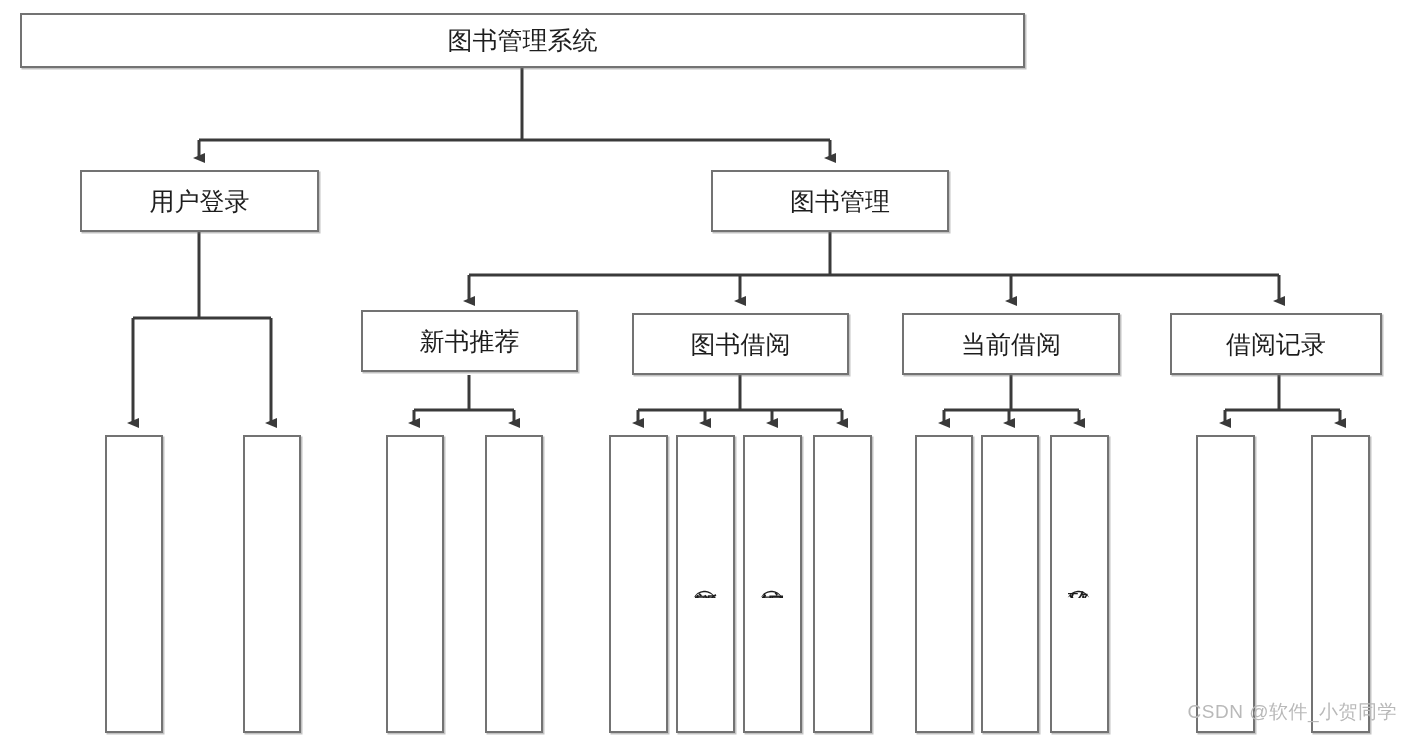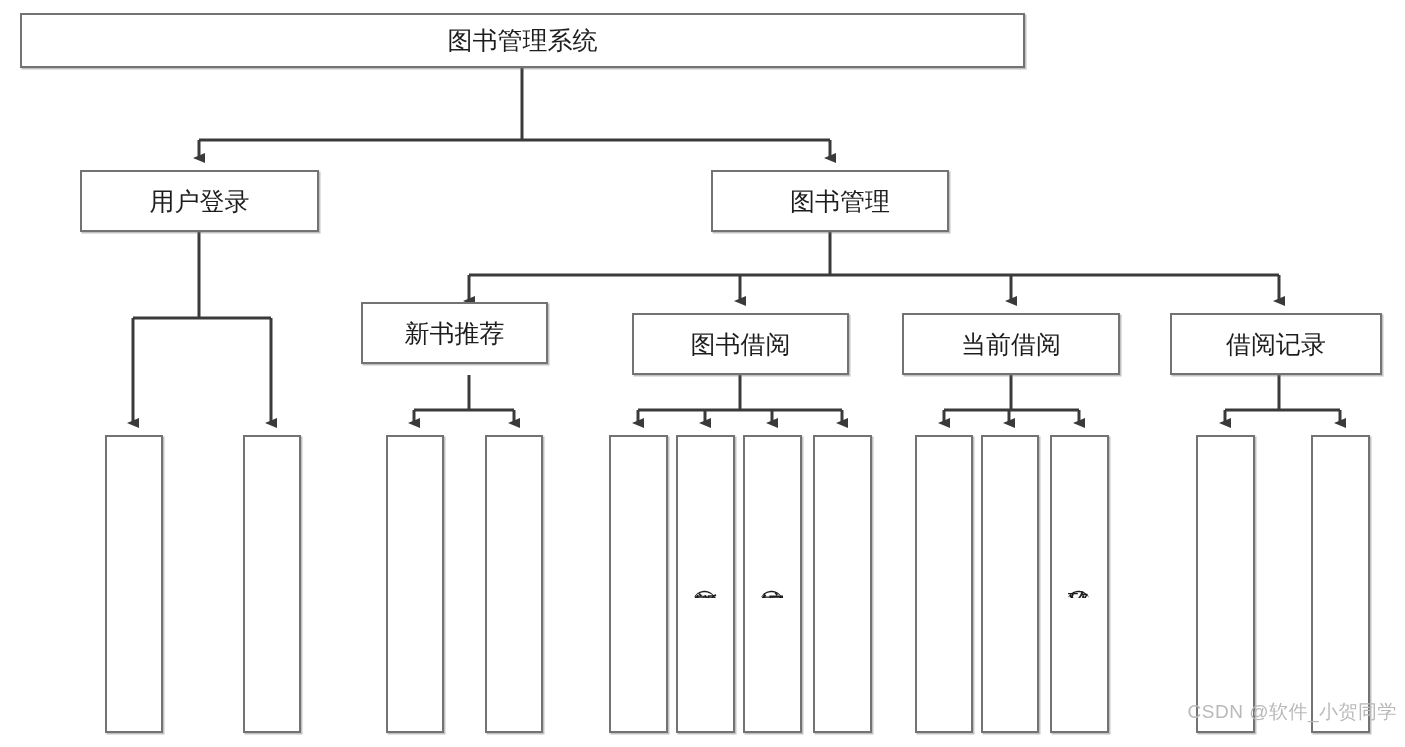--- a/index.html
+++ b/index.html
@@ -131,21 +131,21 @@
     <span class="label">图书管理系统</span>
   </div>
 
   <div class="node horiz" style="left:80px; top:170px; width:239px; height:62px;">
     <span class="label">用户登录</span>
   </div>
   <div class="node horiz" style="left:711px; top:170px; width:238px; height:62px;padding-left:20px;">
     <span class="label">图书管理</span>
   </div>
 
-  <div class="node horiz" style="left:361px; top:302px; width:187px; height:62px;">
+  <div class="node horiz" style="left:361px; top:310px; width:217px; height:62px;">
     <span class="label">新书推荐</span>
   </div>
   <div class="node horiz" style="left:632px; top:313px; width:217px; height:62px;">
     <span class="label">图书借阅</span>
   </div>
   <div class="node horiz" style="left:902px; top:313px; width:218px; height:62px;">
     <span class="label">当前借阅</span>
   </div>
   <div class="node horiz" style="left:1170px; top:313px; width:212px; height:62px;">
     <span class="label">借阅记录</span>

